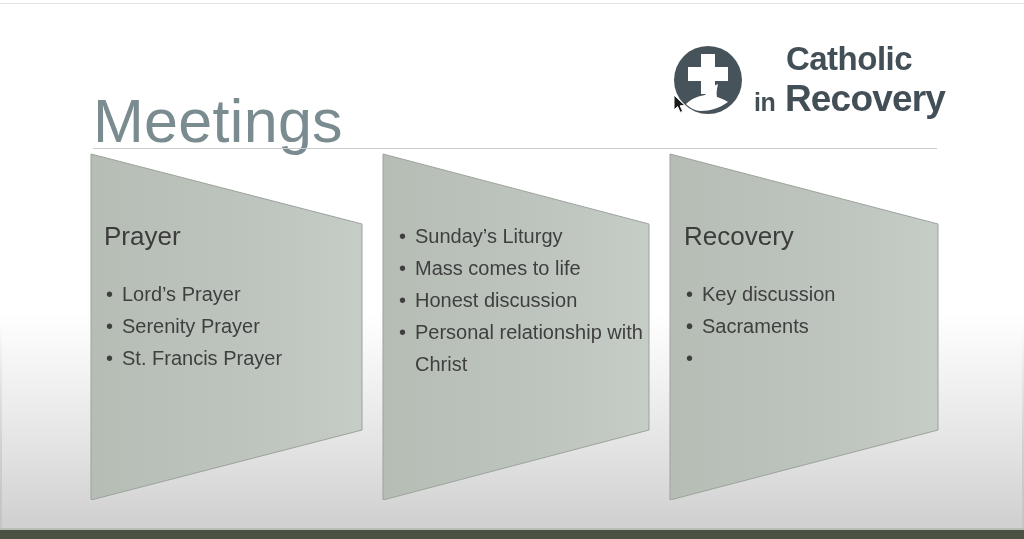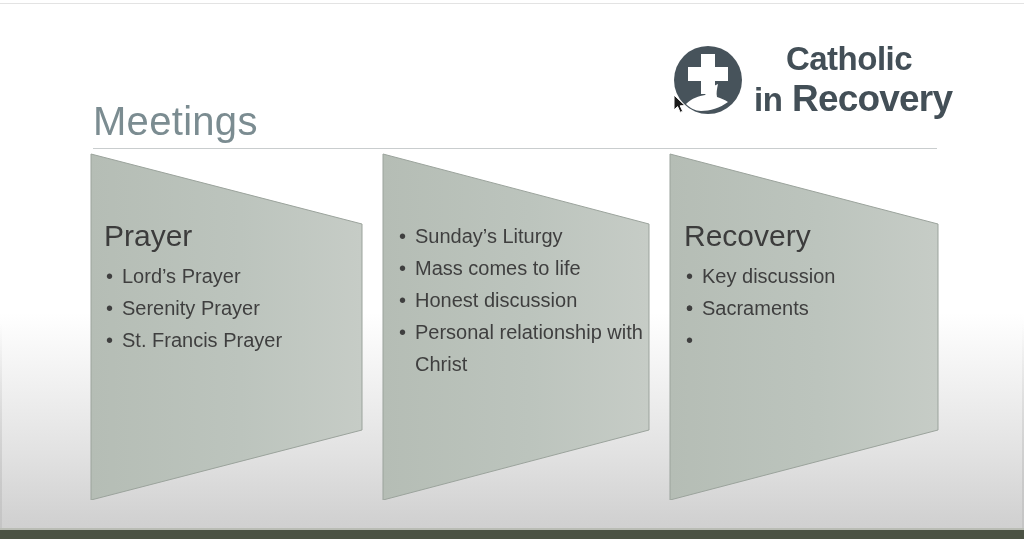--- a/index.html
+++ b/index.html
@@ -55,21 +55,21 @@
     background: linear-gradient(to bottom, rgba(255,255,255,0) 60%, #c4c4c4 100%);
   }
   .left-edge { left: 0; }
   .right-edge { right: 0; }
 
   
   #title {
     position: absolute;
     left: 93px;
     top: 96px;
-    font-size: 40px;
+    font-size: 61px;
     font-weight: 400;
     color: #7b8c91;
     letter-spacing: 0.3px;
     line-height: 50px;
     white-space: nowrap;
   }
   #title-rule {
     position: absolute;
     left: 93px;
     top: 148px;
@@ -108,44 +108,44 @@
     letter-spacing: -0.5px;
   }
   .logo-line2 {
     font-size: 37px;
     font-weight: bold;
     line-height: 42px;
     letter-spacing: -0.8px;
     white-space: nowrap;
   }
   .logo-in {
-    font-size: 33px;
+    font-size: 25px;
     font-weight: bold;
     letter-spacing: -0.4px;
   }
 
   
   .panel {
     position: absolute;
     width: 300px;
     height: 360px;
   }
   .panel svg { position: absolute; left: 0; top: 0; }
   .panel-body {
     position: absolute;
     left: 18px;
     top: 72px;
     width: 262px;
   }
   .panel-heading {
-    font-size: 30px;
+    font-size: 26px;
     font-weight: 400;
     color: #3c3c3c;
     line-height: 32px;
-    margin-bottom: 8px;
+    margin-bottom: 26px;
   }
   .panel-list {
     margin: 0;
     padding: 0;
     list-style: none;
   }
   .panel-list li {
     position: relative;
     font-size: 20px;
     line-height: 32px;

